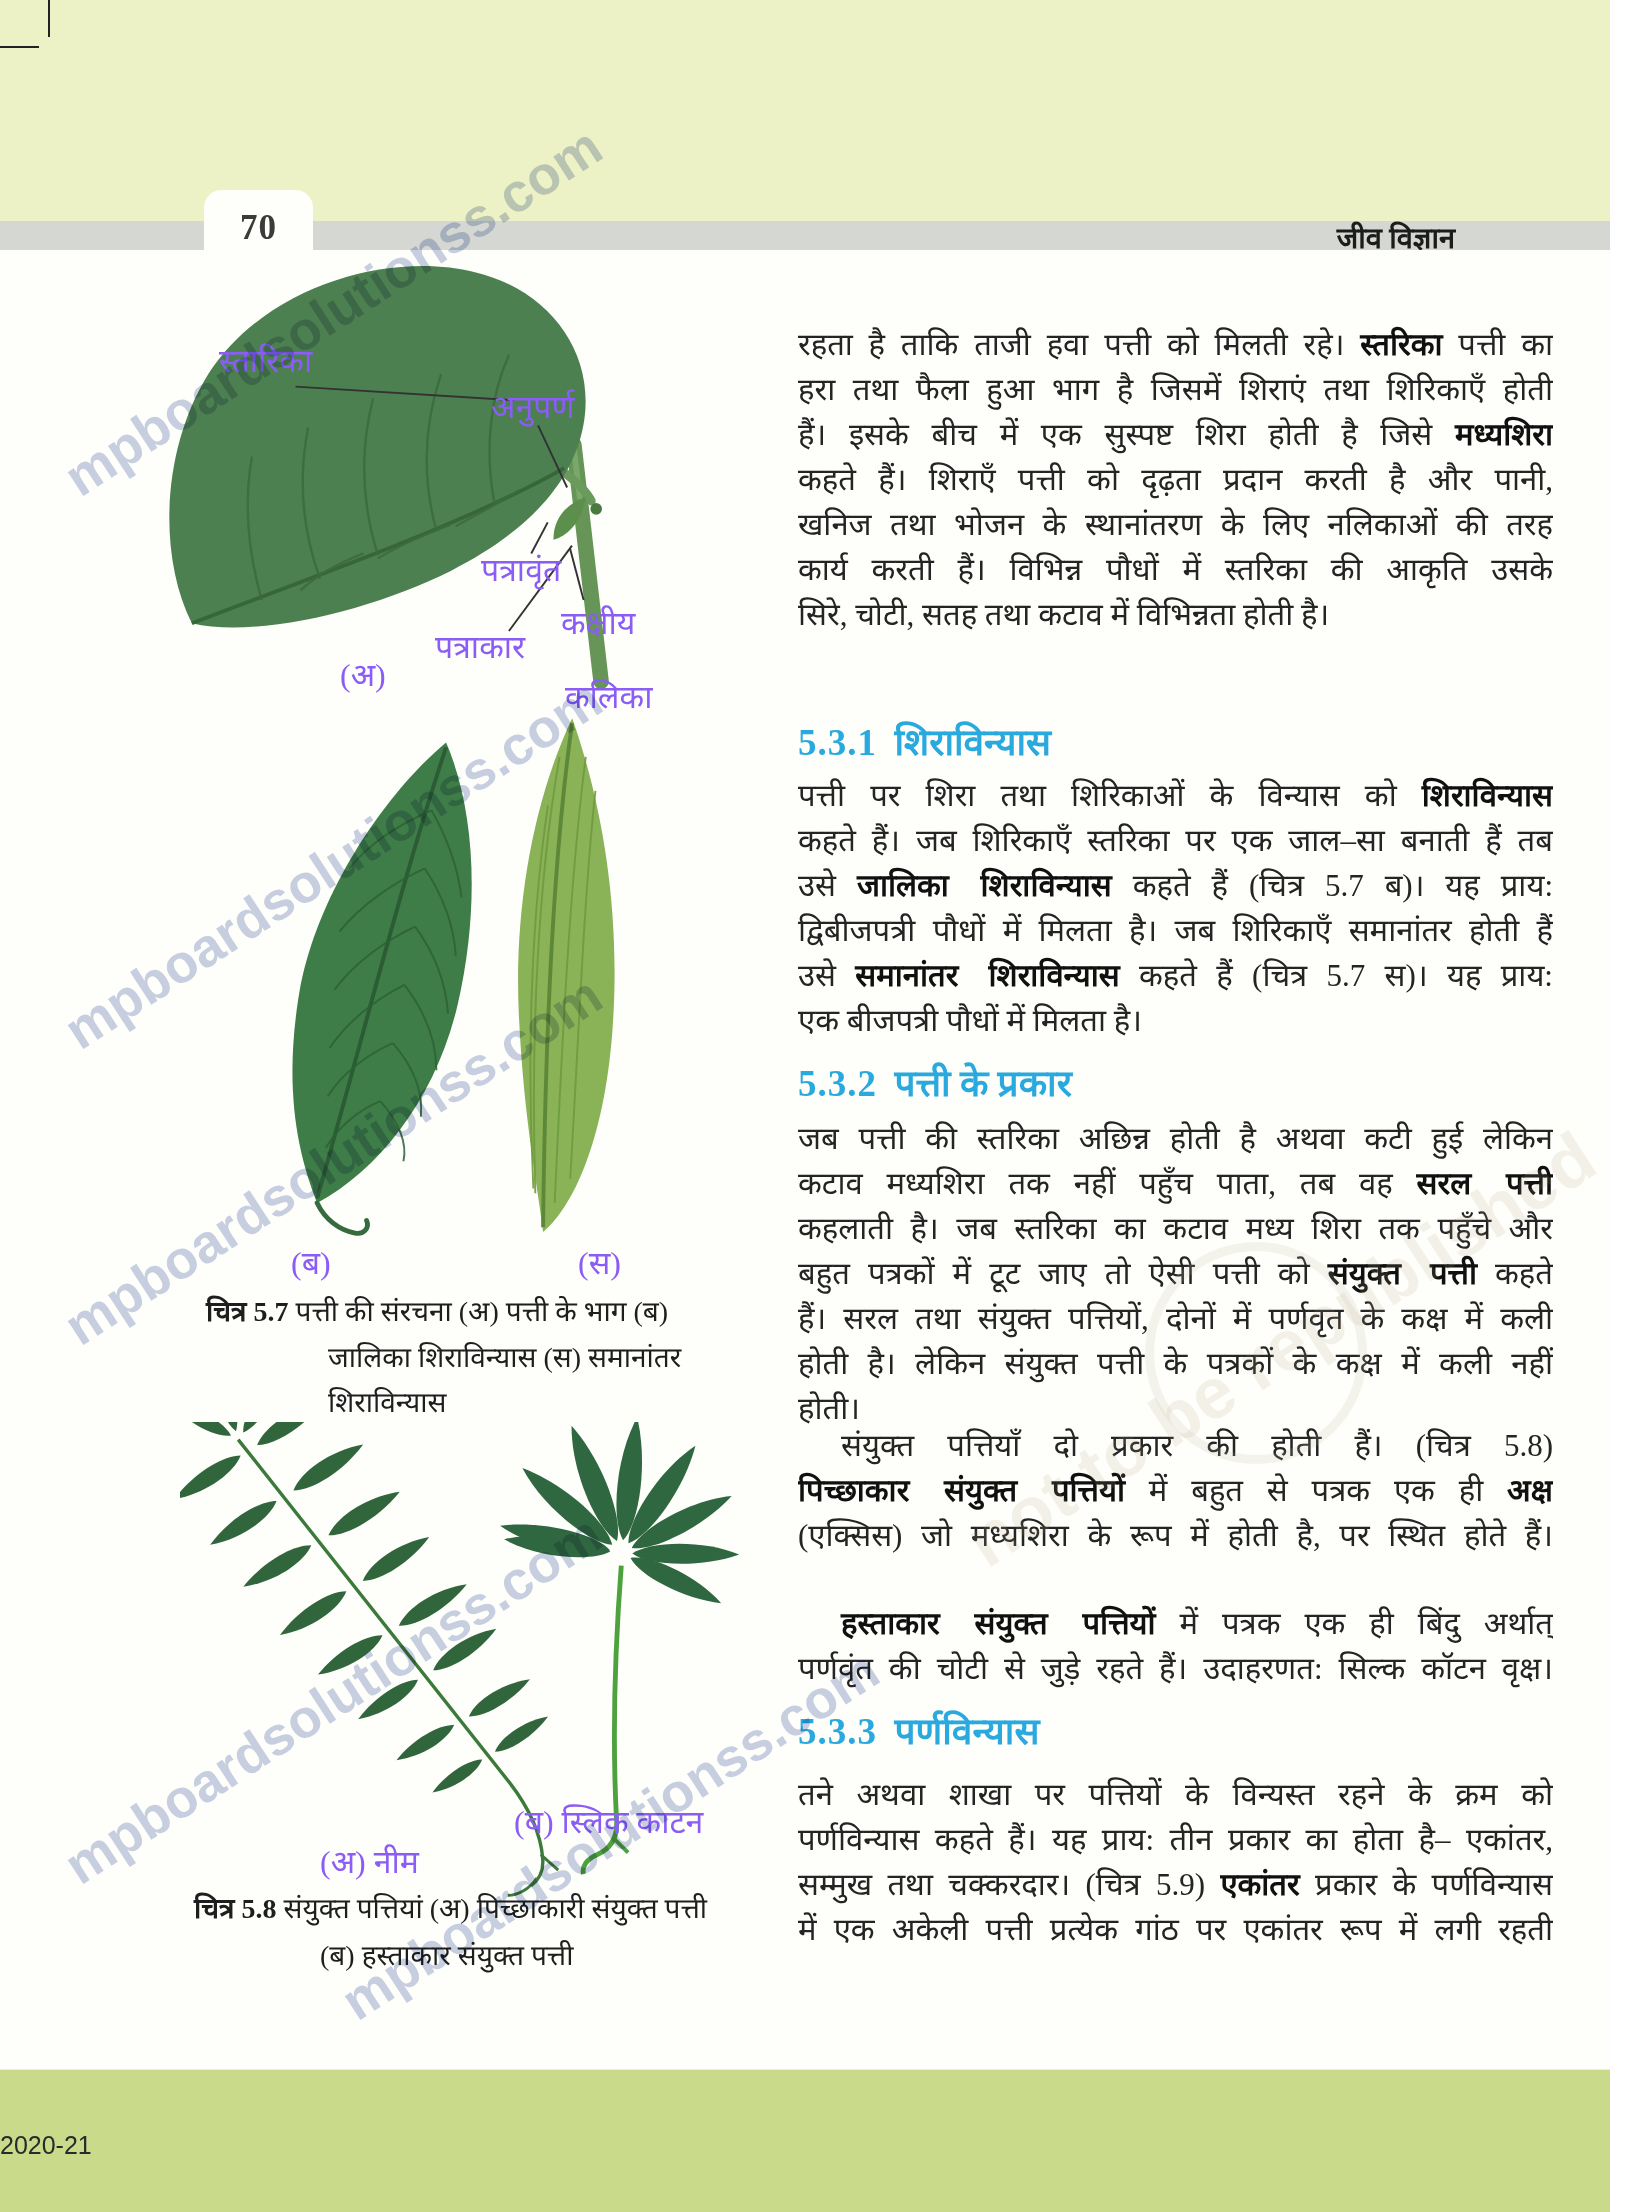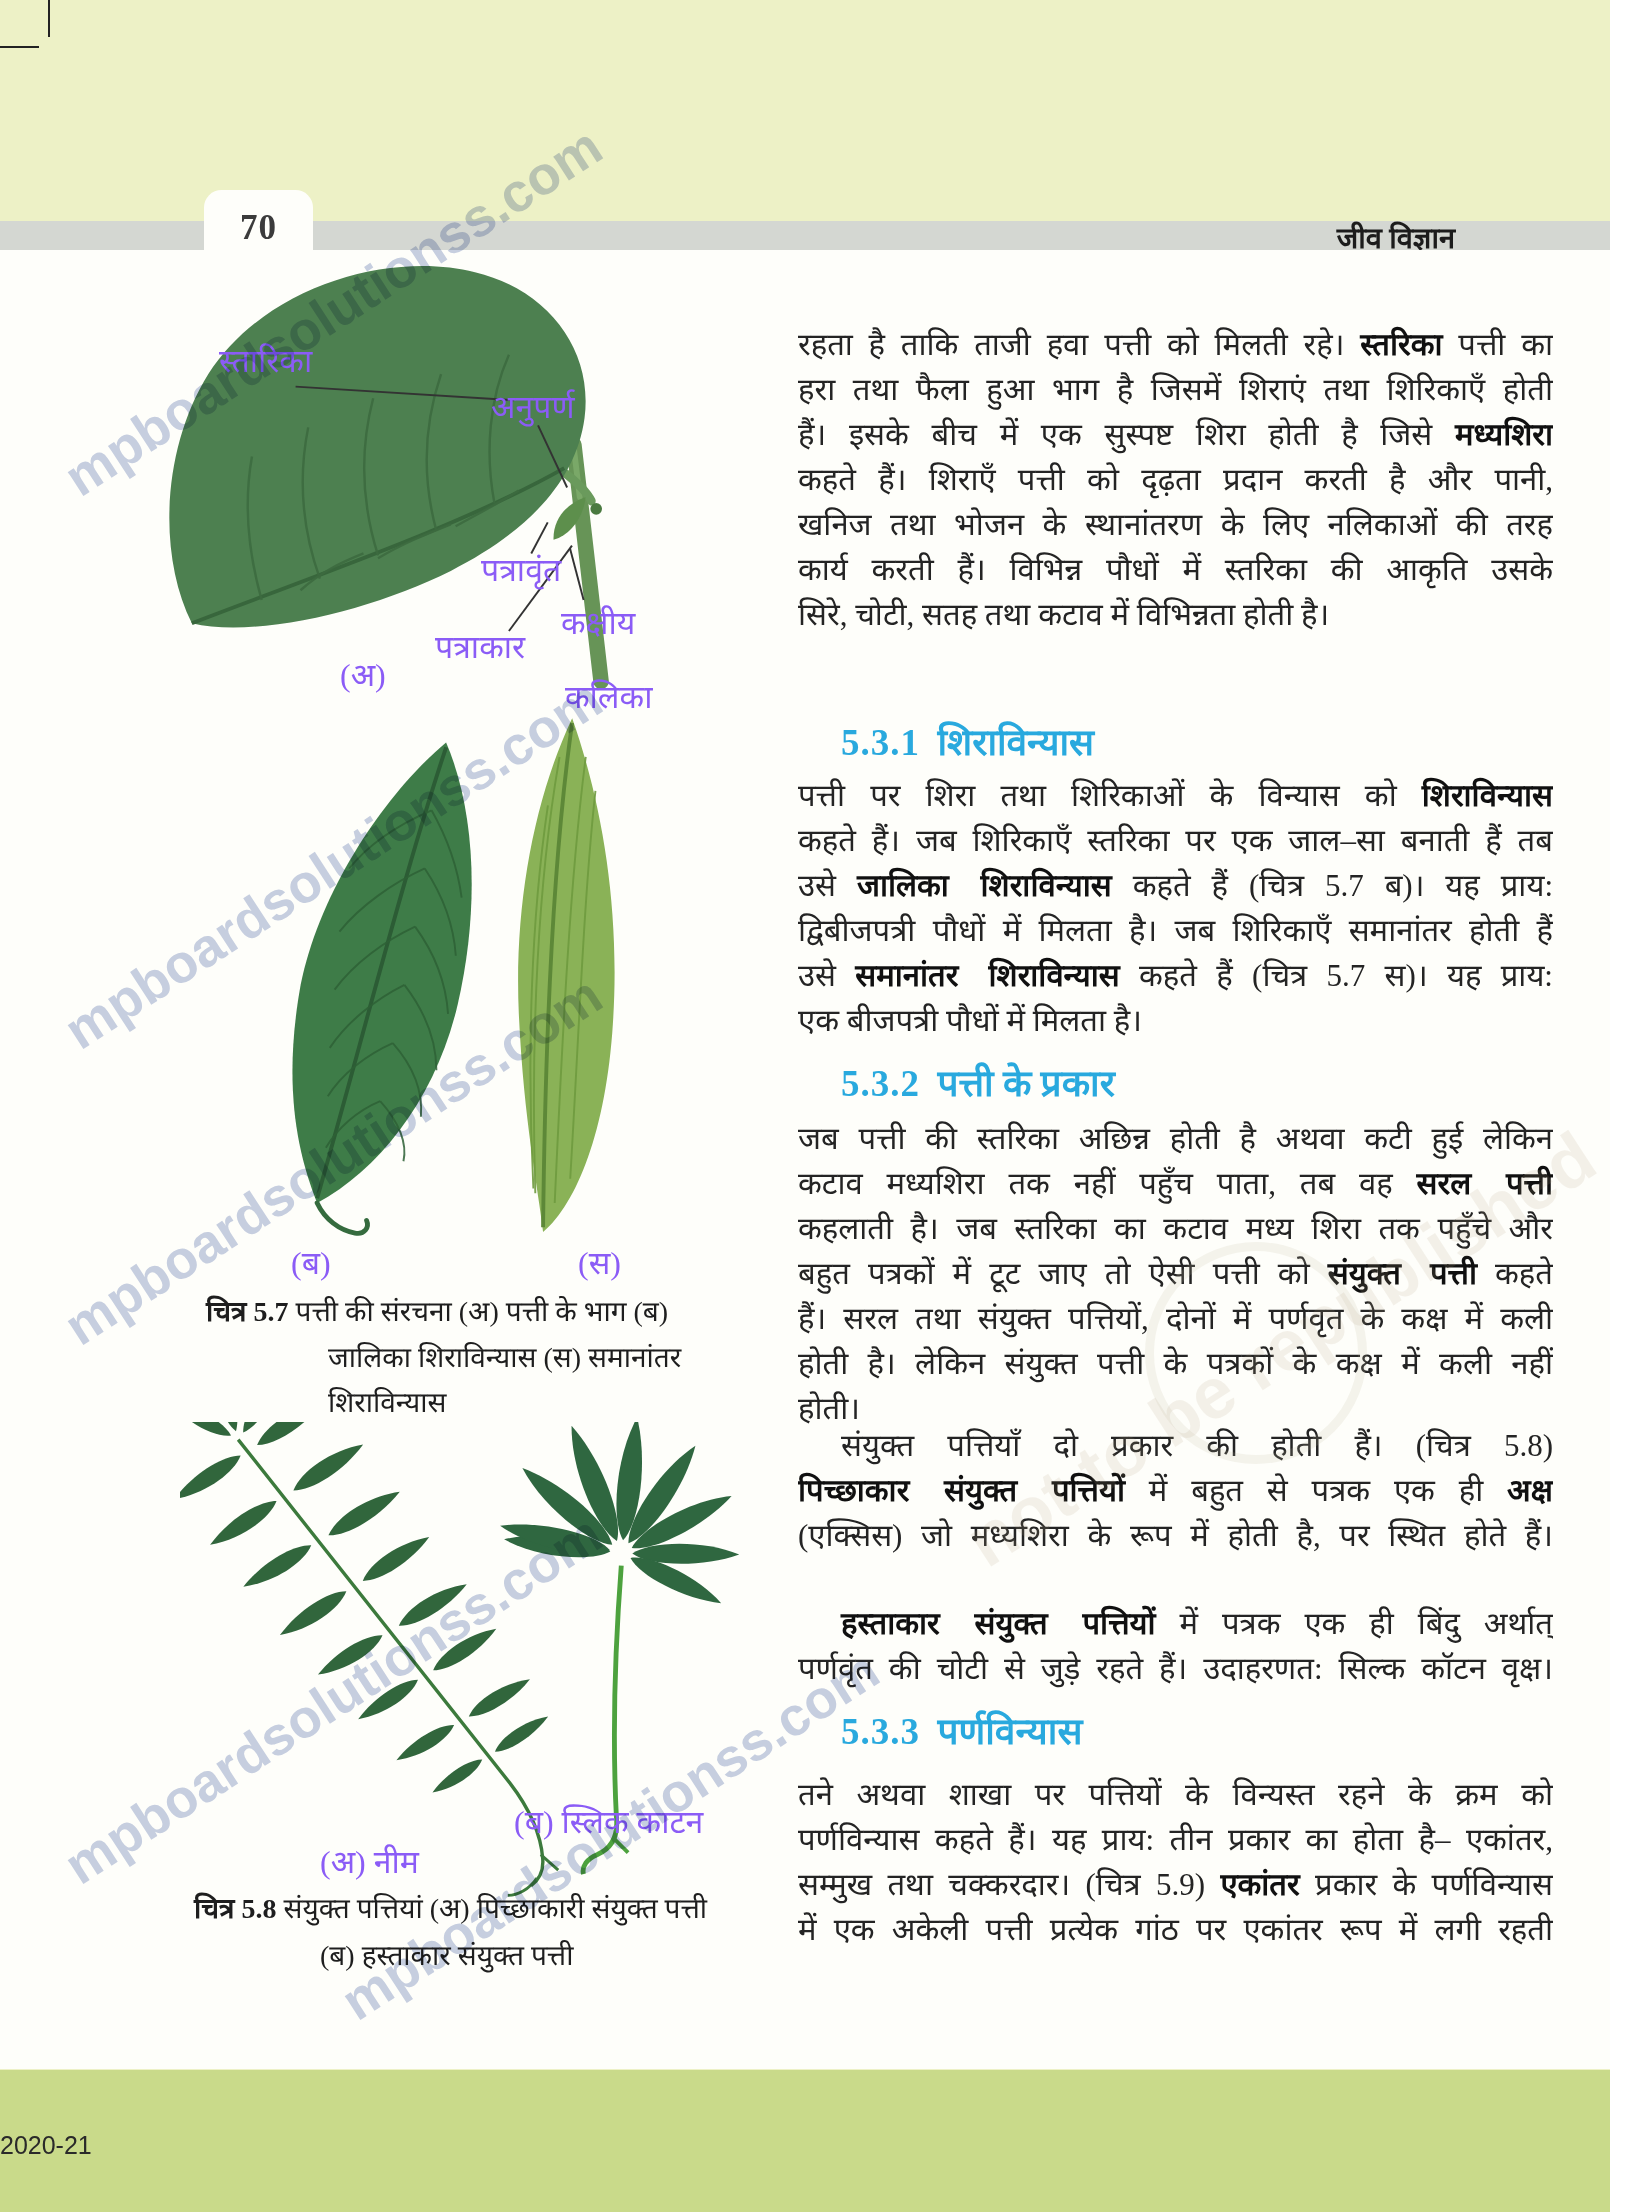--- a/index.html
+++ b/index.html
@@ -21,21 +21,21 @@
   .crop-v{position:absolute;left:48px;top:0;width:1.9px;height:37px;background:#222;}
   .crop-h{position:absolute;left:0;top:46px;width:39px;height:1.9px;background:#222;}
   
   .para{position:absolute;left:798px;width:755px;font-size:31px;color:#242424;}
   .tline{height:45px;line-height:45px;white-space:nowrap;}
   .tline.just{text-align:justify;text-align-last:justify;white-space:normal;height:45px;overflow:hidden;}
   .tline.ind{text-indent:43px;}
   .tline b{font-weight:bold;color:#101010;font-family:Liberation Mono, monospace;}
   .sec-head{position:absolute;left:798px;font-size:37px;font-weight:bold;color:#29a9de;
             font-family:"Liberation Serif","DejaVu Serif",serif;}
-  .sec-head .num{margin-right:17.5px;letter-spacing:1px;margin-left:43px;}
+  .sec-head .num{margin-right:17.5px;letter-spacing:1px;}
   
   .fig-label{position:absolute;font-size:32px;color:#8b5cf6;white-space:nowrap;}
   .cap{position:absolute;font-size:28px;color:#1e1e1e;white-space:nowrap;}
   .cap b{font-weight:bold;}
   
   .wm{position:absolute;font-family:"Liberation Sans","DejaVu Sans",sans-serif;font-weight:bold;
       font-size:54px;color:#8f9fc9;opacity:.5;transform:rotate(-33deg);transform-origin:0 0;
       white-space:nowrap;pointer-events:none;mix-blend-mode:multiply;z-index:50;}
   .wm2{position:absolute;font-family:"Liberation Sans","DejaVu Sans",sans-serif;font-weight:bold;
        font-size:72px;color:#b5a284;opacity:.14;transform:rotate(-33deg);transform-origin:0 0;

